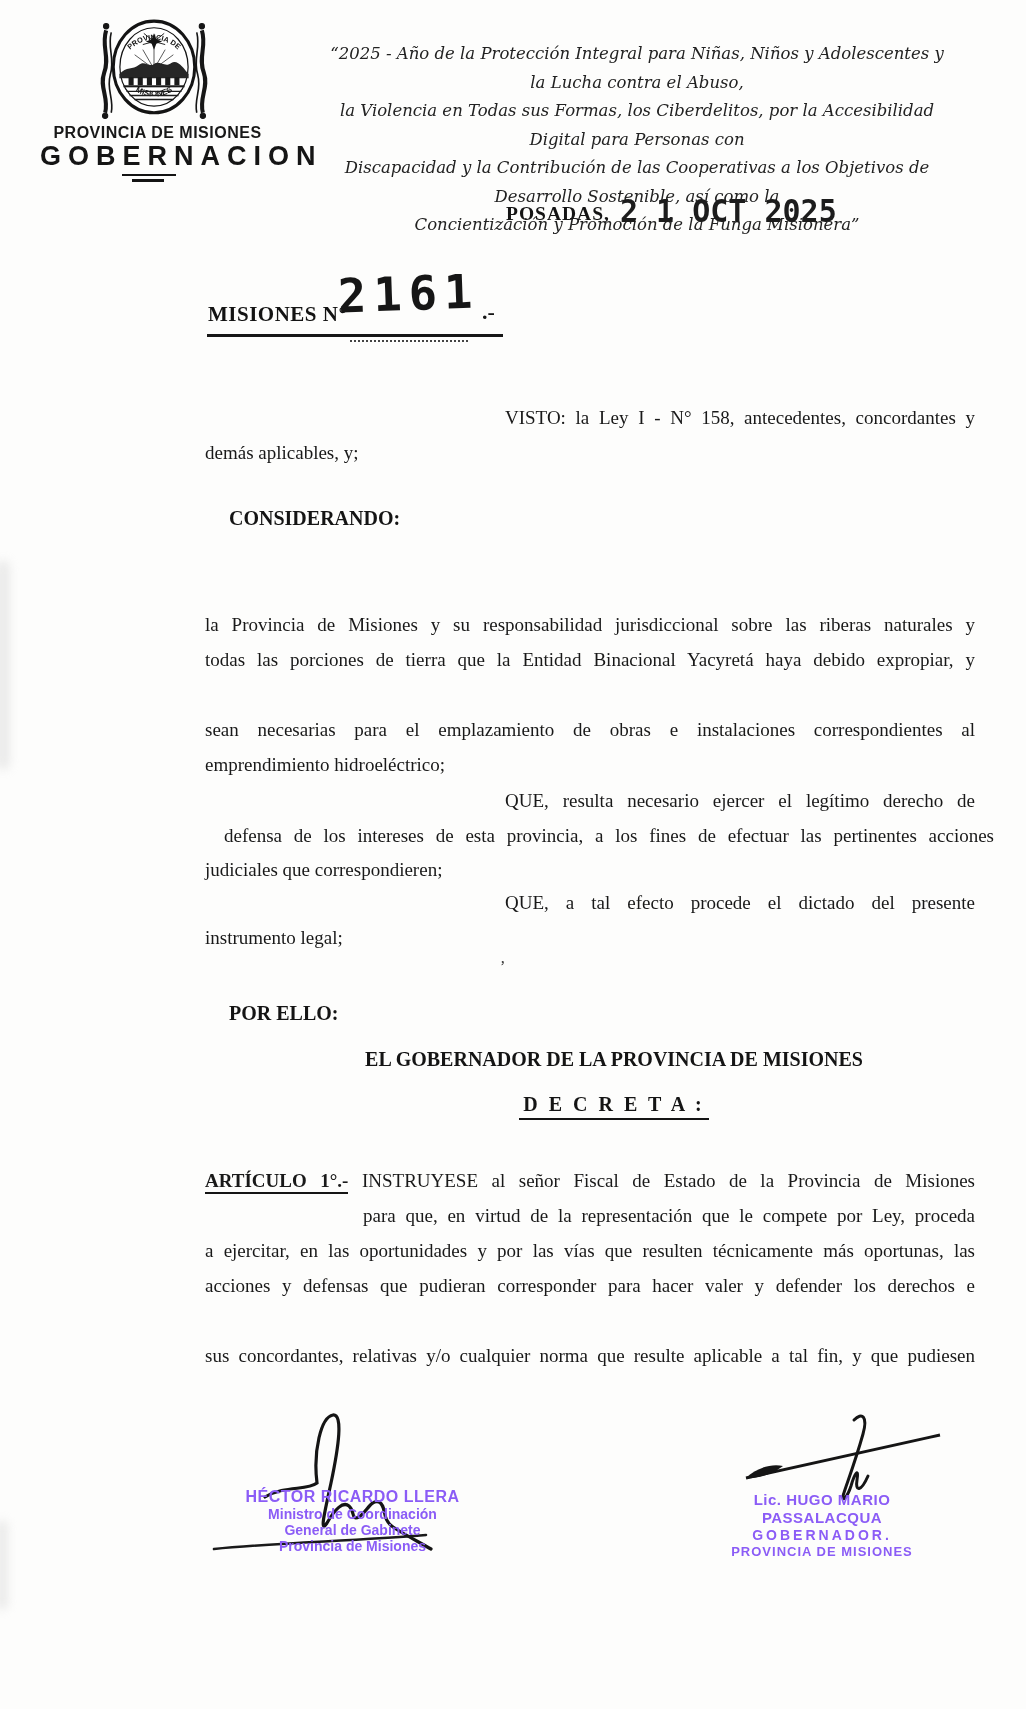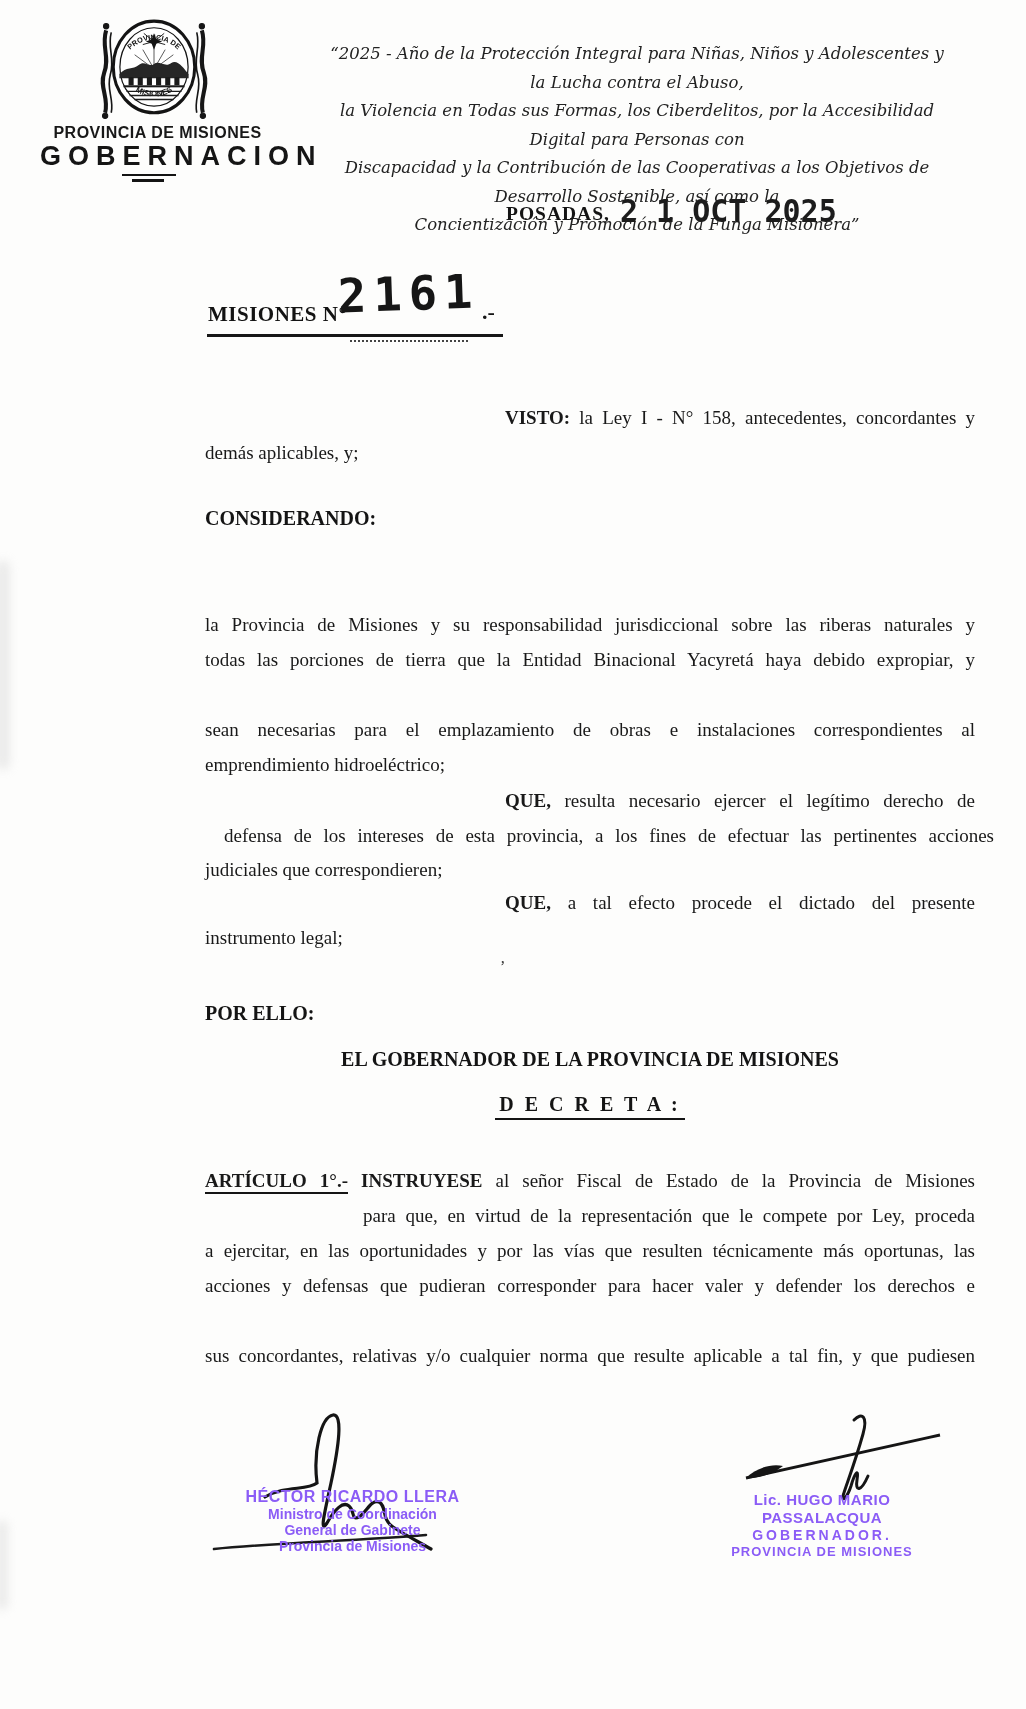--- a/index.html
+++ b/index.html
@@ -30,23 +30,23 @@
     font-weight:bold;font-size:47px;letter-spacing:7px;color:#161616;transform:rotate(-2deg);}
   .decree-suffix{left:482px;top:299px;font-weight:bold;font-size:22px;color:#161616;}
   .decree-rule{left:207px;top:334px;width:296px;height:3px;background:#171717;}
   .decree-dots{left:350px;top:340px;width:118px;height:0;border-top:2px dotted #444;}
   
   .bl{position:absolute;left:205px;width:770px;height:35px;line-height:35px;
     font-size:19px;color:#191919;text-align:justify;text-align-last:justify;white-space:nowrap;}
   .bl.last{text-align-last:left;}
   .bl.ind{left:505px;width:470px;}
   .bl.ind2{left:363px;width:612px;}
-  .bl b{font-weight:bold;margin-top:40px;}
+  .bl b{font-weight:normal;margin-top:40px;}
   .lbl-underline{font-weight:bold;border-bottom:2.5px solid #151515;padding-bottom:1px;}
-  .h{position:absolute;font-weight:bold;font-size:20px;color:#141414;}
+  .h{position:absolute;font-weight:bold;font-size:20px;color:#141414;margin-left:24px;}
   .h.center{left:205px;width:770px;text-align:center;}
   .decreta-inner{display:inline-block;border-bottom:2.5px solid #141414;
     letter-spacing:3px;padding:0 4px 2px 4px;}
   .stray{left:500px;top:958px;font-size:16px;color:#333;}
   
   .stamp{font-family:"Liberation Sans",sans-serif;font-weight:bold;color:#8b5cf6;text-align:center;}
   .sig-left-block{left:240px;top:1488px;width:225px;}
   .sig-right-block{left:712px;top:1491px;width:220px;}
   .stamp .nm{font-size:16px;letter-spacing:.5px;line-height:18px;}
   .stamp .r1{font-size:14px;line-height:16px;}

